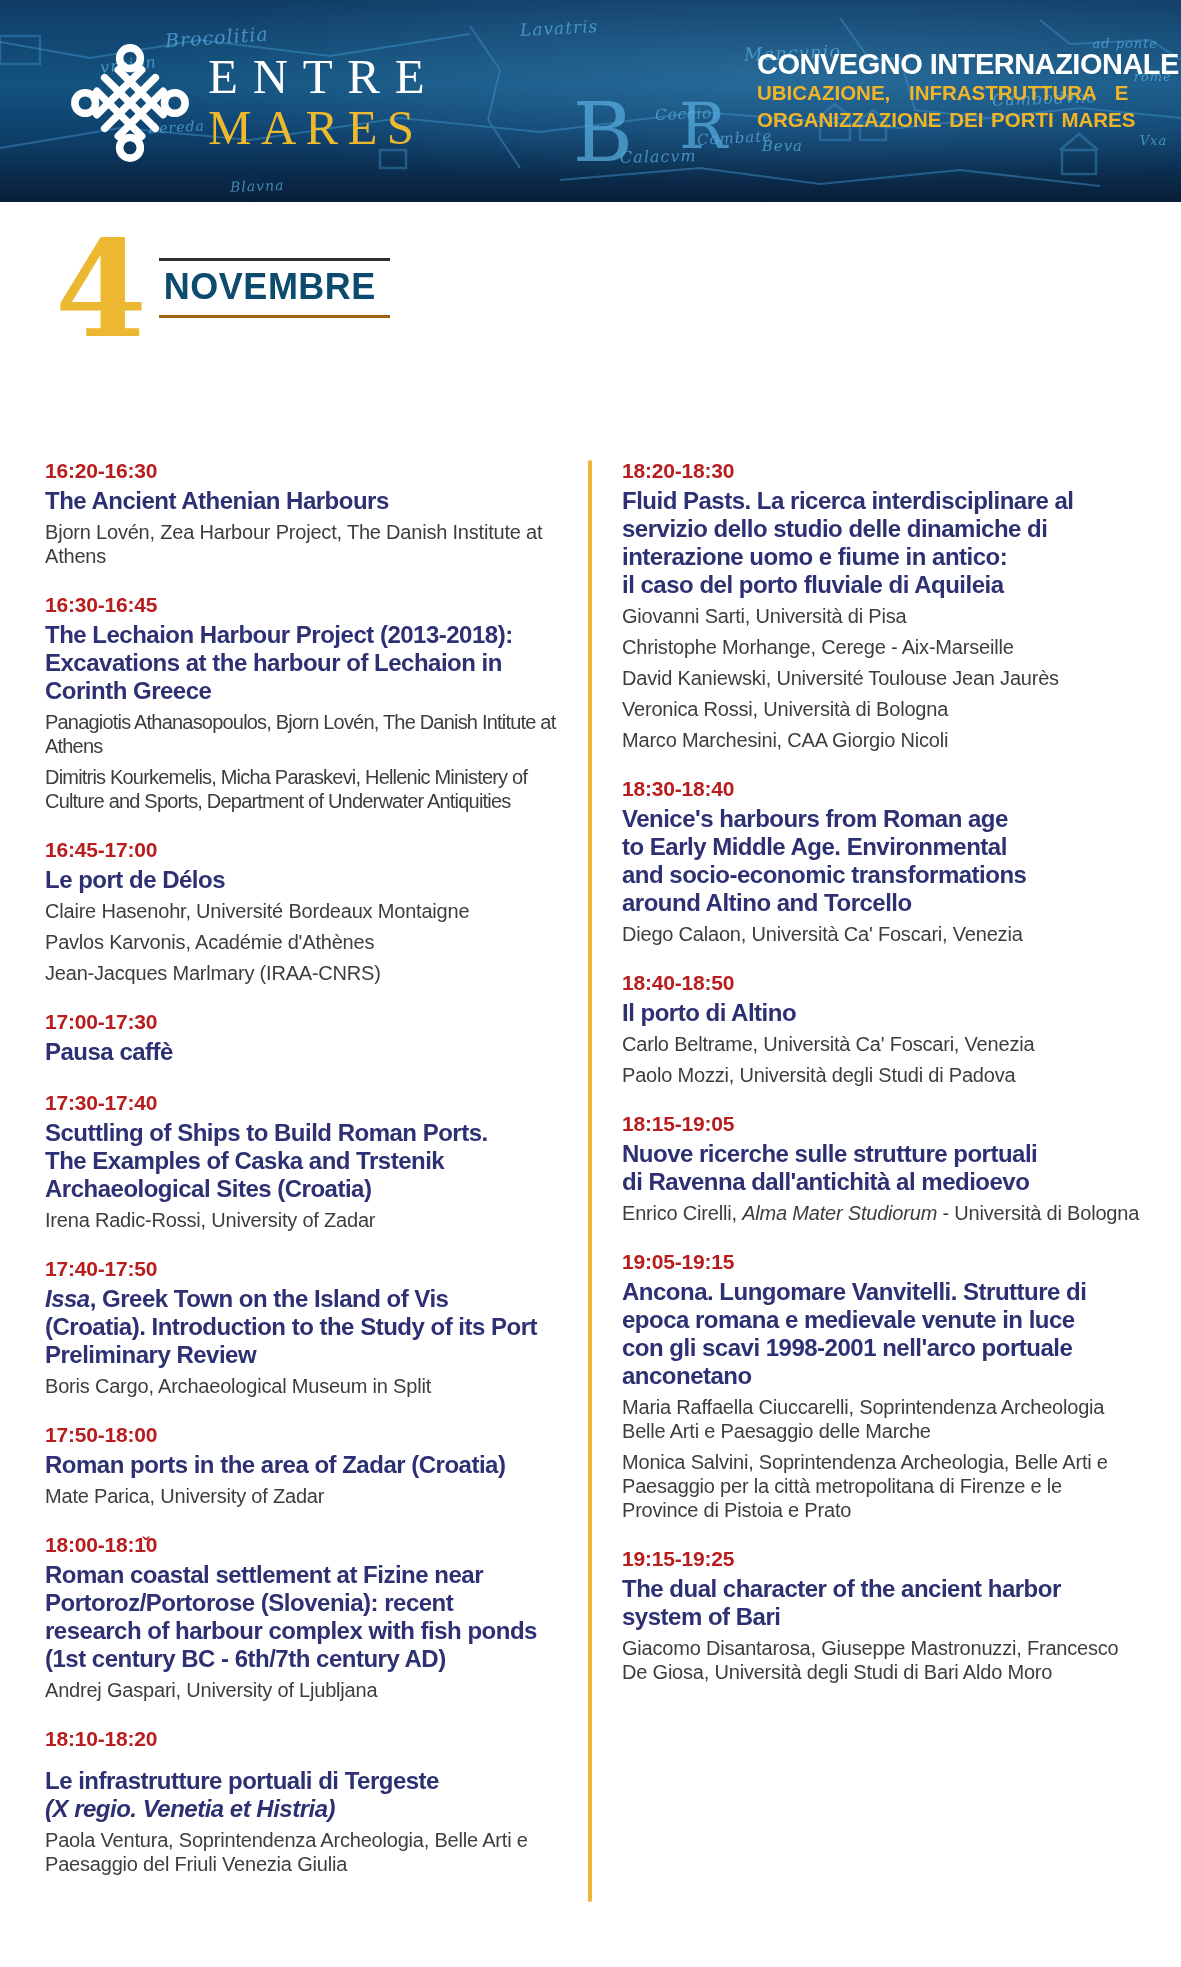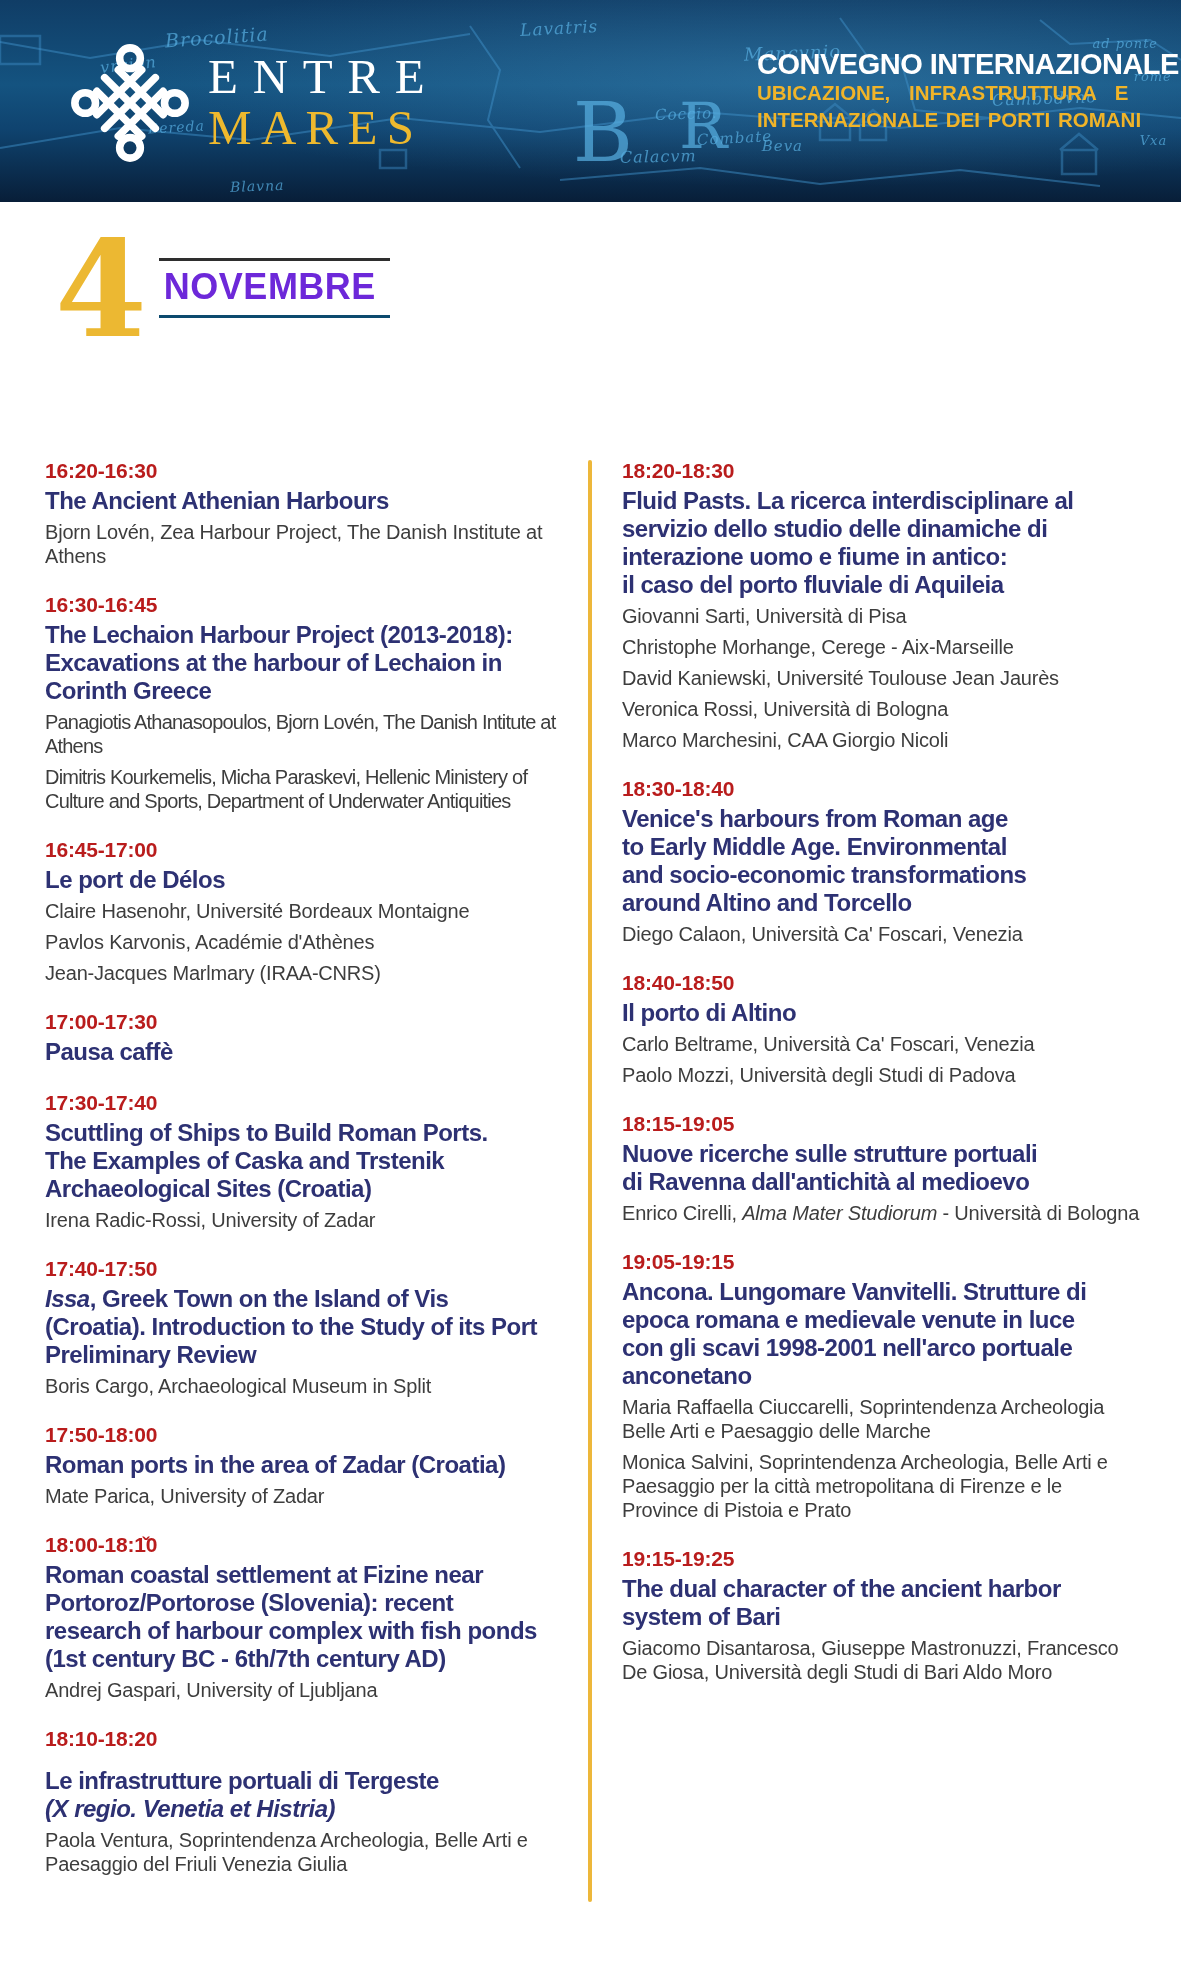--- a/index.html
+++ b/index.html
@@ -23,22 +23,22 @@
   .conf{position:absolute;left:757px;top:48px;width:360px;}
   .conf1{color:#ffffff;font-weight:bold;font-size:29px;letter-spacing:-.5px;white-space:nowrap;}
   .conf2{color:#f0b429;font-weight:bold;font-size:20.5px;letter-spacing:0;word-spacing:13px;
          white-space:nowrap;}
   .conf3{color:#f0b429;font-weight:bold;font-size:20.5px;word-spacing:2px;margin-top:3px;white-space:nowrap;}
 
   
   .date-row{display:flex;align-items:flex-start;margin:34px 0 0 55px;height:120px;}
   .day{font-family:"DejaVu Serif",serif;font-weight:bold;color:#ecb832;
        font-size:132px;line-height:.82;}
-  .month{margin-left:12px;margin-top:22px;border-top:3px solid #2e2e2e;border-bottom:3px solid #0c4a6e;
-         padding:5px 14px 7px 5px;color:#6d28d9;font-weight:bold;font-size:36px;
+  .month{margin-left:12px;margin-top:22px;border-top:3px solid #2e2e2e;border-bottom:3px solid #a16207;
+         padding:5px 14px 7px 5px;color:#0c4a6e;font-weight:bold;font-size:36px;
          letter-spacing:.5px;align-self:flex-start;}
 
   
   .columns{display:flex;align-items:stretch;margin:104px 41px 0 45px;}
   .col{flex:none;}
   .col-left{width:515px;}
   .col-right{width:518px;margin-left:30px;}
   .divider{flex:none;width:4px;margin-left:28px;background:#edb73a;border-radius:2px;}
   .session{margin-bottom:26px;}
   .time{color:#b91c1c;font-weight:bold;font-size:21px;line-height:1.0;letter-spacing:-.2px;margin:0 0 6px;}
@@ -110,21 +110,21 @@
       </svg>
       <div class="logo-text">
         <div class="entre">ENTRE</div>
         <div class="mares">MARES</div>
       </div>
     </div>
 
     <div class="conf">
       <div class="conf1">CONVEGNO INTERNAZIONALE</div>
       <div class="conf2">UBICAZIONE, INFRASTRUTTURA E</div>
-      <div class="conf3">INTERNAZIONALE DEI PORTI ROMANI</div>
+      <div class="conf3">ORGANIZZAZIONE DEI PORTI MARES</div>
     </div>
   </header>
 
   <div class="date-row">
     <div class="day">4</div>
     <div class="month">NOVEMBRE</div>
   </div>
 
   <main class="columns">
     <section class="col col-left">

